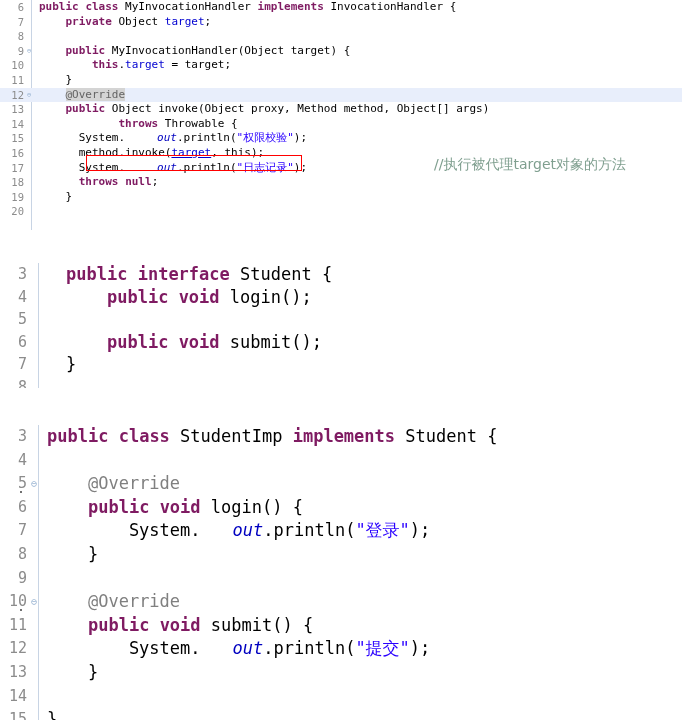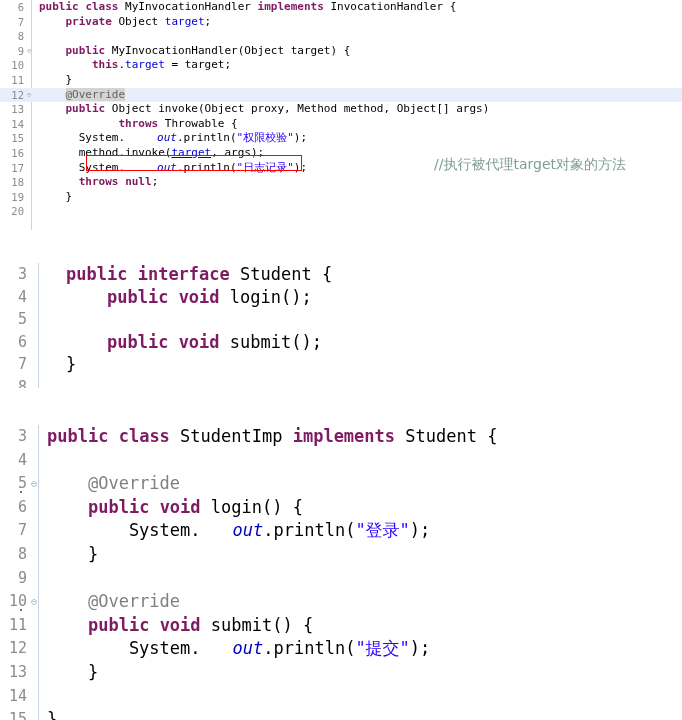--- a/index.html
+++ b/index.html
@@ -141,21 +141,21 @@
       <div class="code-line"><div class="gutter">6</div><span class="fold"></span><div class="code"><span class="kw">public</span><span class="plain"> </span><span class="kw">class</span><span class="plain"> MyInvocationHandler </span><span class="kw">implements</span><span class="plain"> InvocationHandler {</span></div></div>
       <div class="code-line"><div class="gutter">7</div><span class="fold"></span><div class="code"><span class="plain">    </span><span class="kw">private</span><span class="plain"> Object </span><span class="fld">target</span><span class="plain">;</span></div></div>
       <div class="code-line"><div class="gutter">8</div><span class="fold"></span><div class="code"></div></div>
       <div class="code-line"><div class="gutter">9</div><span class="fold">⊖</span><div class="code"><span class="plain">    </span><span class="kw">public</span><span class="plain"> MyInvocationHandler(Object target) {</span></div></div>
       <div class="code-line"><div class="gutter">10</div><span class="fold"></span><div class="code"><span class="plain">        </span><span class="kw">this</span><span class="plain">.</span><span class="fld">target</span><span class="plain"> = target;</span></div></div>
       <div class="code-line"><div class="gutter">11</div><span class="fold"></span><div class="code"><span class="plain">    }</span></div></div>
       <div class="code-line hl"><div class="gutter">12</div><span class="fold">⊖</span><div class="code"><span class="plain">    </span><span class="annhl">@Override</span></div></div>
       <div class="code-line"><div class="gutter">13</div><span class="fold"></span><div class="code"><span class="plain">    </span><span class="kw">public</span><span class="plain"> Object invoke(Object proxy, Method method, Object[] args)</span></div></div>
       <div class="code-line"><div class="gutter">14</div><span class="fold"></span><div class="code"><span class="plain">            </span><span class="kw">throws</span><span class="plain"> Throwable {</span></div></div>
       <div class="code-line"><div class="gutter">15</div><span class="fold"></span><div class="code"><span class="plain">      System.</span><span class="stat">out</span><span class="plain">.println(</span><span class="str">"权限校验"</span><span class="plain">);</span></div></div>
-      <div class="code-line"><div class="gutter">16</div><span class="fold"></span><div class="code"><span class="plain">      method.invoke(</span><span class="fldu">target</span><span class="plain">, args);</span></div></div>
+      <div class="code-line"><div class="gutter">16</div><span class="fold"></span><div class="code"><span class="plain">      method.invoke(</span><span class="fldu">target</span><span class="plain">, this);</span></div></div>
       <div class="code-line"><div class="gutter">17</div><span class="fold"></span><div class="code"><span class="plain">      System.</span><span class="stat">out</span><span class="plain">.println(</span><span class="str">"日志记录"</span><span class="plain">);</span></div></div>
       <div class="code-line"><div class="gutter">18</div><span class="fold"></span><div class="code"><span class="plain">      </span><span class="kw">throws</span><span class="plain"> </span><span class="kw">null</span><span class="plain">;</span></div></div>
       <div class="code-line"><div class="gutter">19</div><span class="fold"></span><div class="code"><span class="plain">    }</span></div></div>
       <div class="code-line"><div class="gutter">20</div><span class="fold"></span><div class="code"></div></div>
     </div>
   <div class="red-box" style="left:86px; top:155px; width:216px; height:16px;"></div>
   <div class="side-comment" style="left:434px; top:157px;">//执行被代理target对象的方法</div>
 </div>
 
 <div class="editor" id="panel-2">

